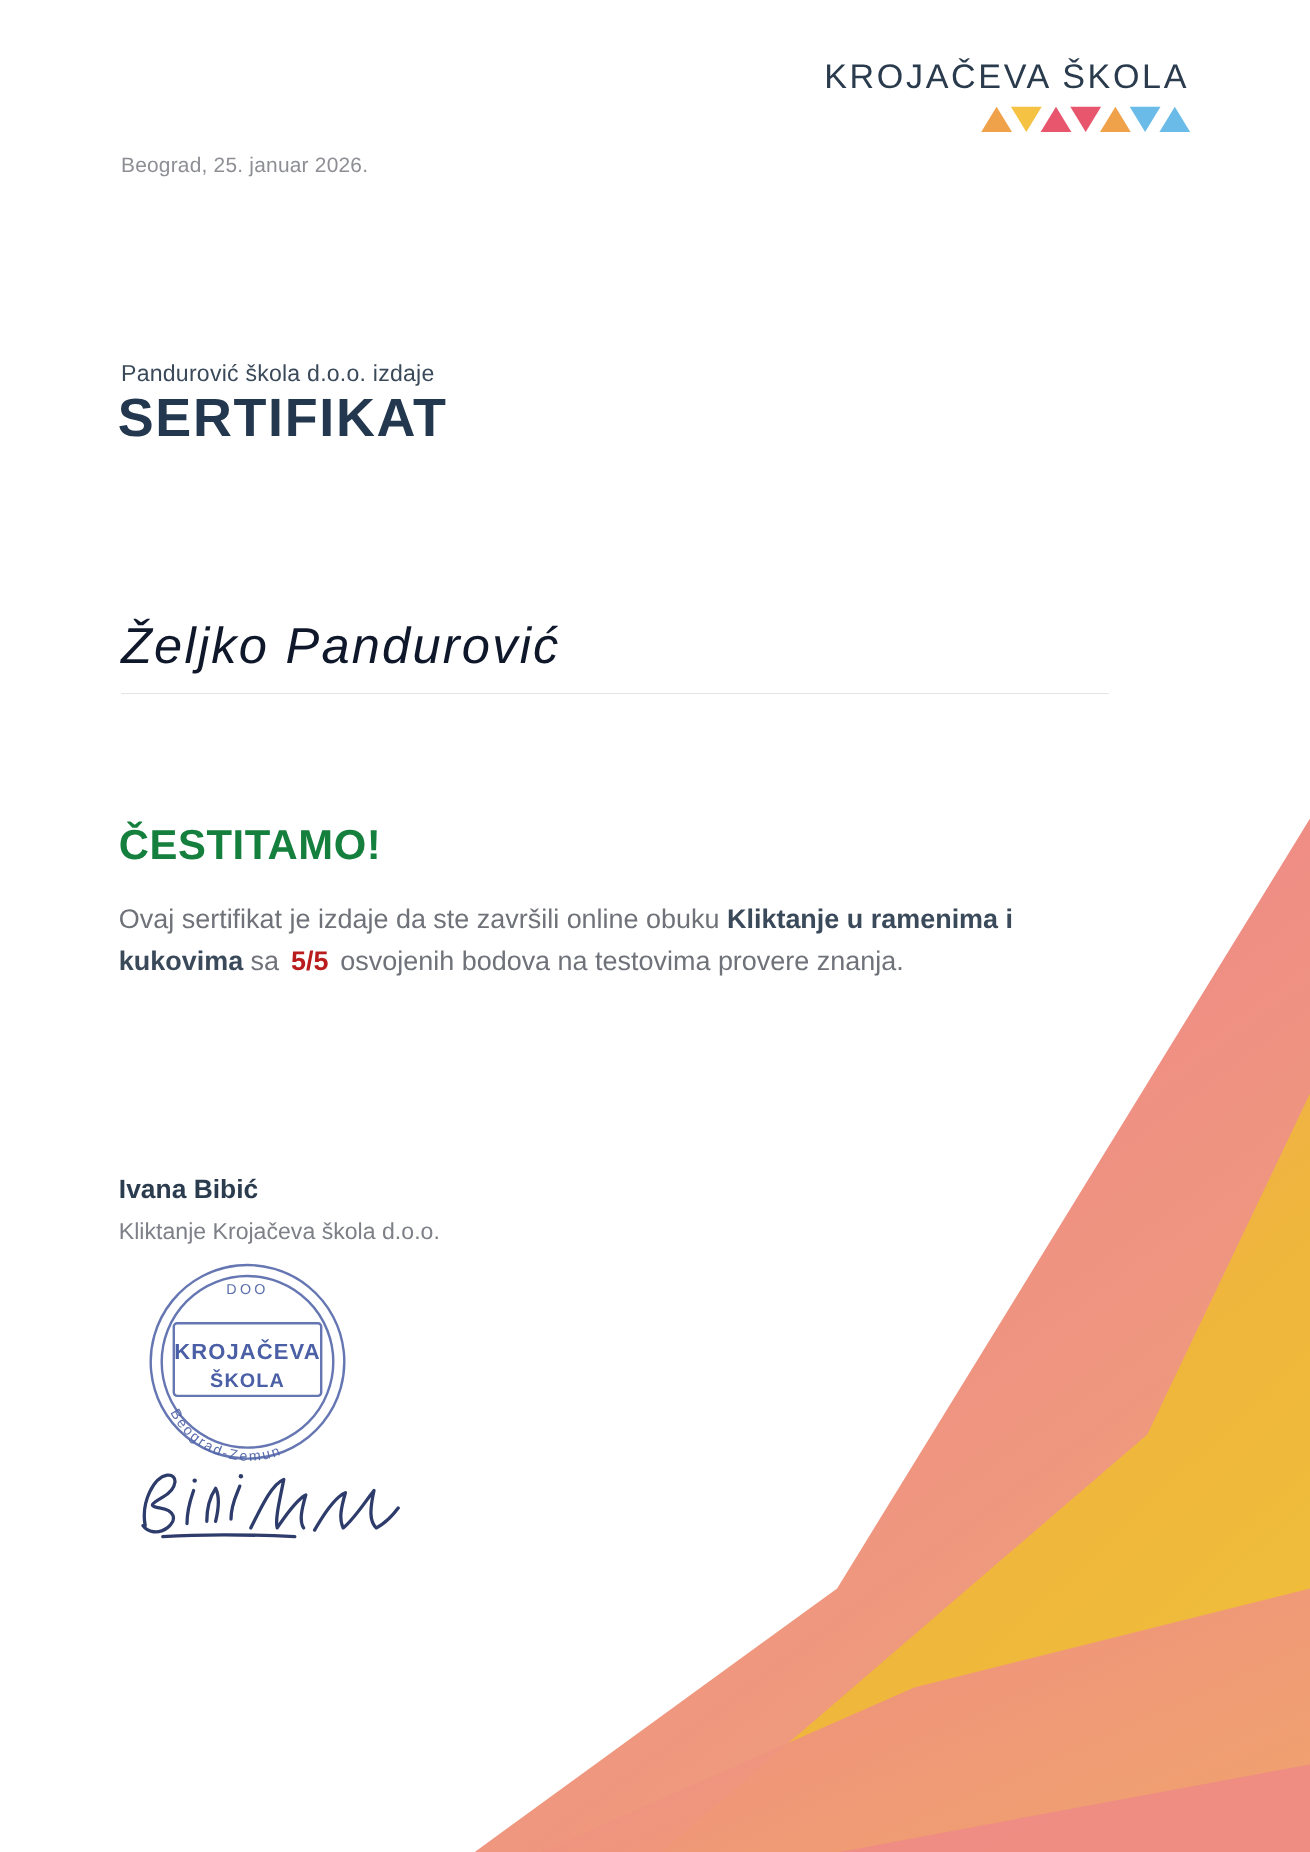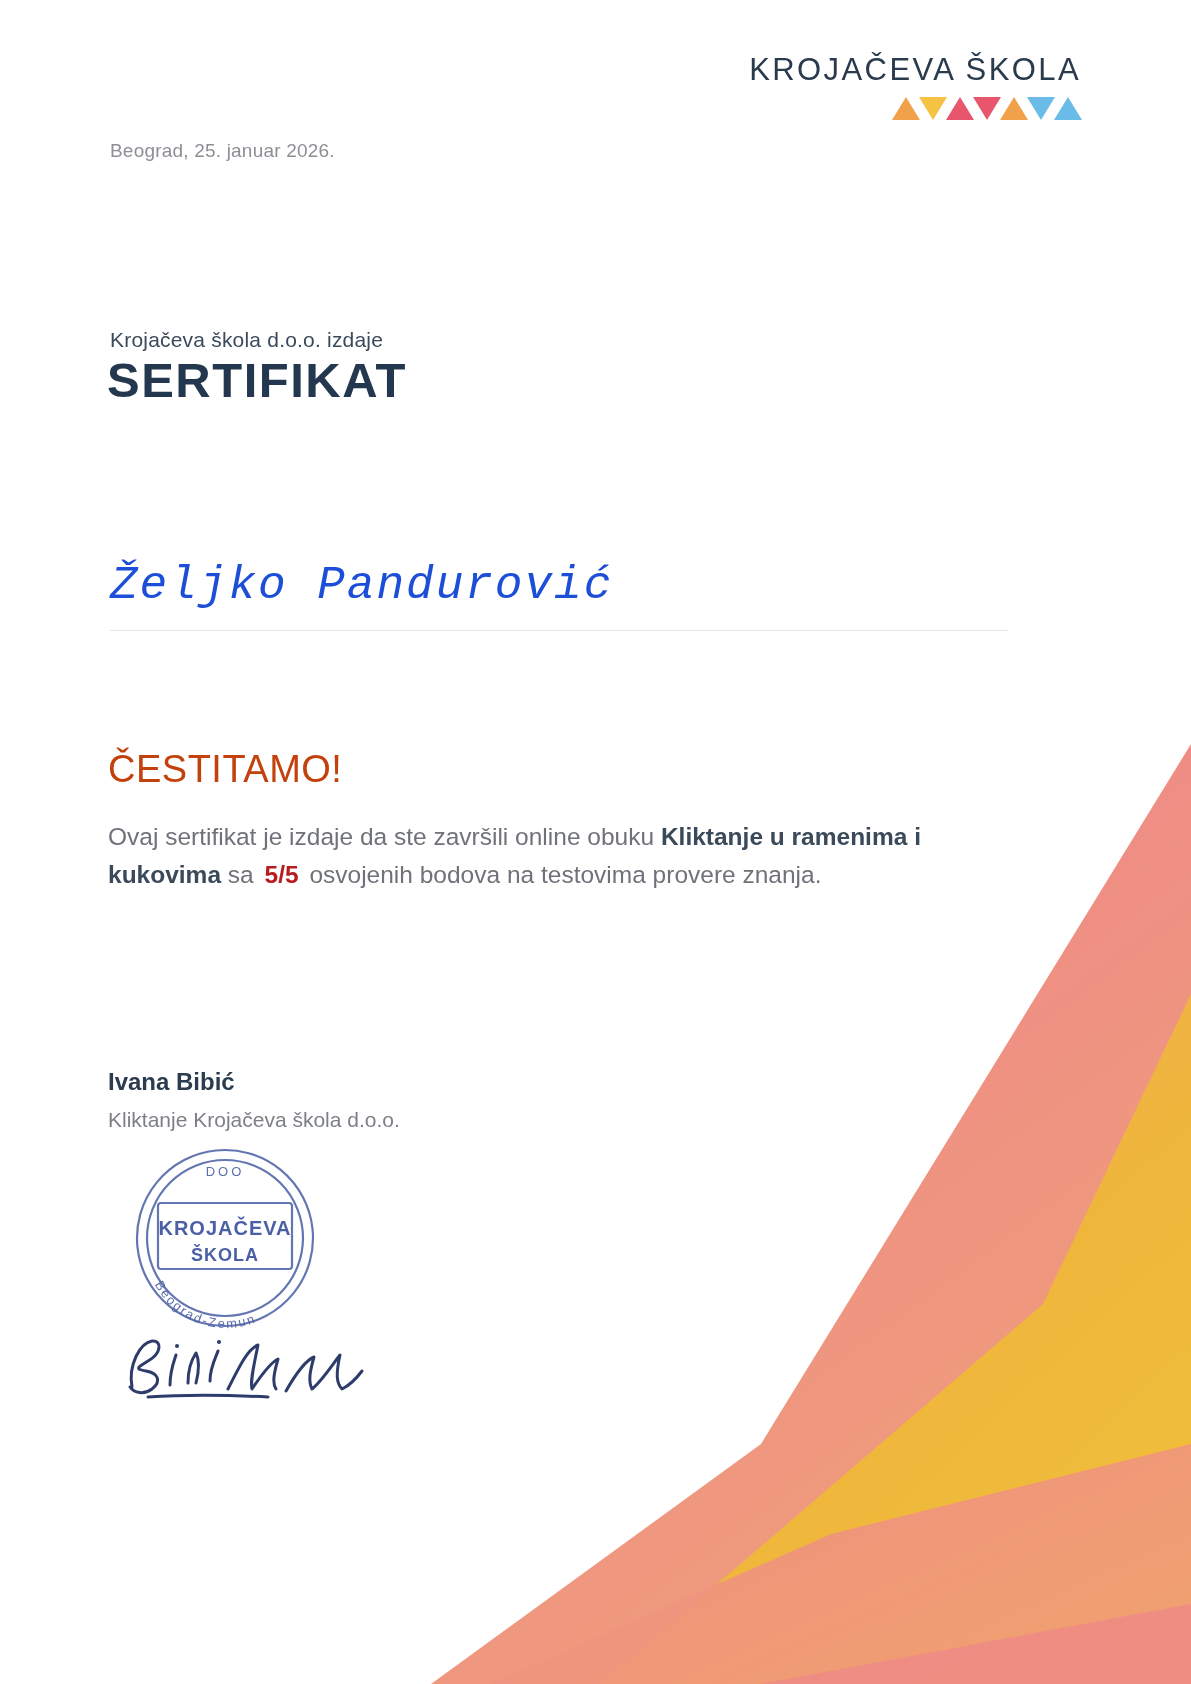--- a/index.html
+++ b/index.html
@@ -87,43 +87,44 @@
     font-weight: bold;
     color: #23384e;
     letter-spacing: 1.5px;
   }
 
   
   .recipient {
     position: absolute;
     left: 110px;
     top: 560px;
-    font-family: Liberation Mono, monospace;
+    font-family: Liberation Sans, sans-serif;
     font-style: italic;
     font-size: 46px;
-    color: #1d4ed8;
+    color: #0f172a;
     letter-spacing: 2px;
   }
   .recipient-rule {
     position: absolute;
     left: 110px;
     top: 630px;
     width: 898px;
     height: 1px;
     background: #e3e5e8;
   }
 
   
   .congrats {
     position: absolute;
     left: 108px;
     top: 748px;
     font-size: 38px;
-    color: #c2410c;
+    color: #15803d;
     letter-spacing: 0.5px;
+    font-weight: bold;
   }
   .body-text {
     position: absolute;
     left: 108px;
     top: 818px;
     width: 872px;
     font-size: 24.5px;
     line-height: 1.55;
     color: #6f7279;
   }
@@ -207,21 +208,21 @@
       <span class="tri up" style="border-bottom-color:#f0a24b"></span>
       <span class="tri" style="border-top-color:#f5c244"></span>
       <span class="tri up" style="border-bottom-color:#e8566e"></span>
       <span class="tri" style="border-top-color:#e8566e"></span>
       <span class="tri up" style="border-bottom-color:#f0a24b"></span>
       <span class="tri" style="border-top-color:#6bbbe8"></span>
       <span class="tri up" style="border-bottom-color:#6bbbe8"></span>
     </div>
   </div>
 
-  <div class="issuer">Krojačeva škola d.o.o. izdaje</div>
+  <div class="issuer">Pandurović škola d.o.o. izdaje</div>
   <div class="cert-title">SERTIFIKAT</div>
 
   <div class="recipient">Željko Pandurović</div>
   <div class="recipient-rule"></div>
 
   <div class="congrats">ČESTITAMO!</div>
 
   <div class="body-text">
     <span>Ovaj sertifikat je izdaje da ste završili online obuku </span><b>Kliktanje u ramenima i kukovima</b><span> sa </span><span class="score">5/5</span><span> osvojenih bodova na testovima provere znanja.</span>
   </div>

